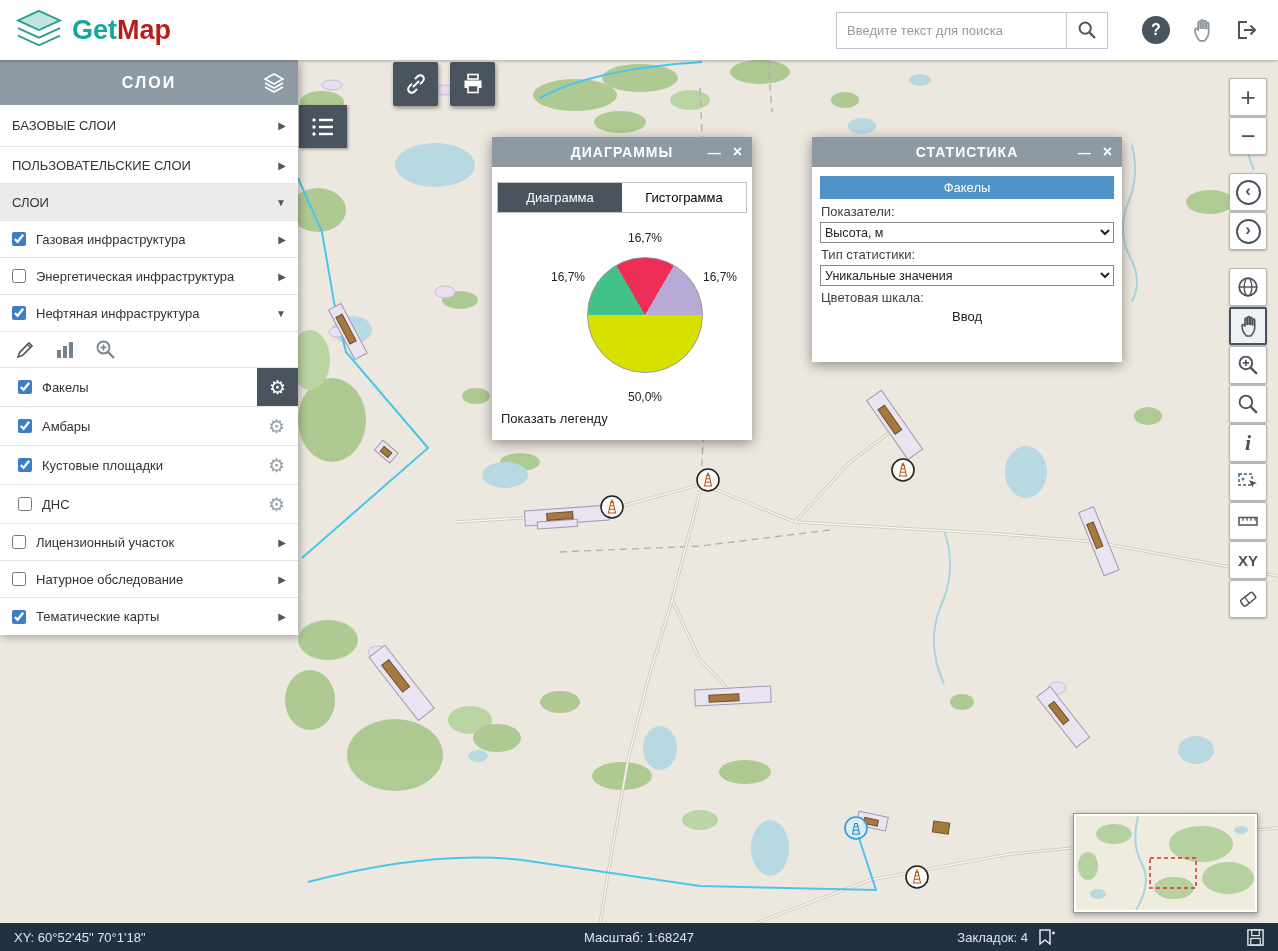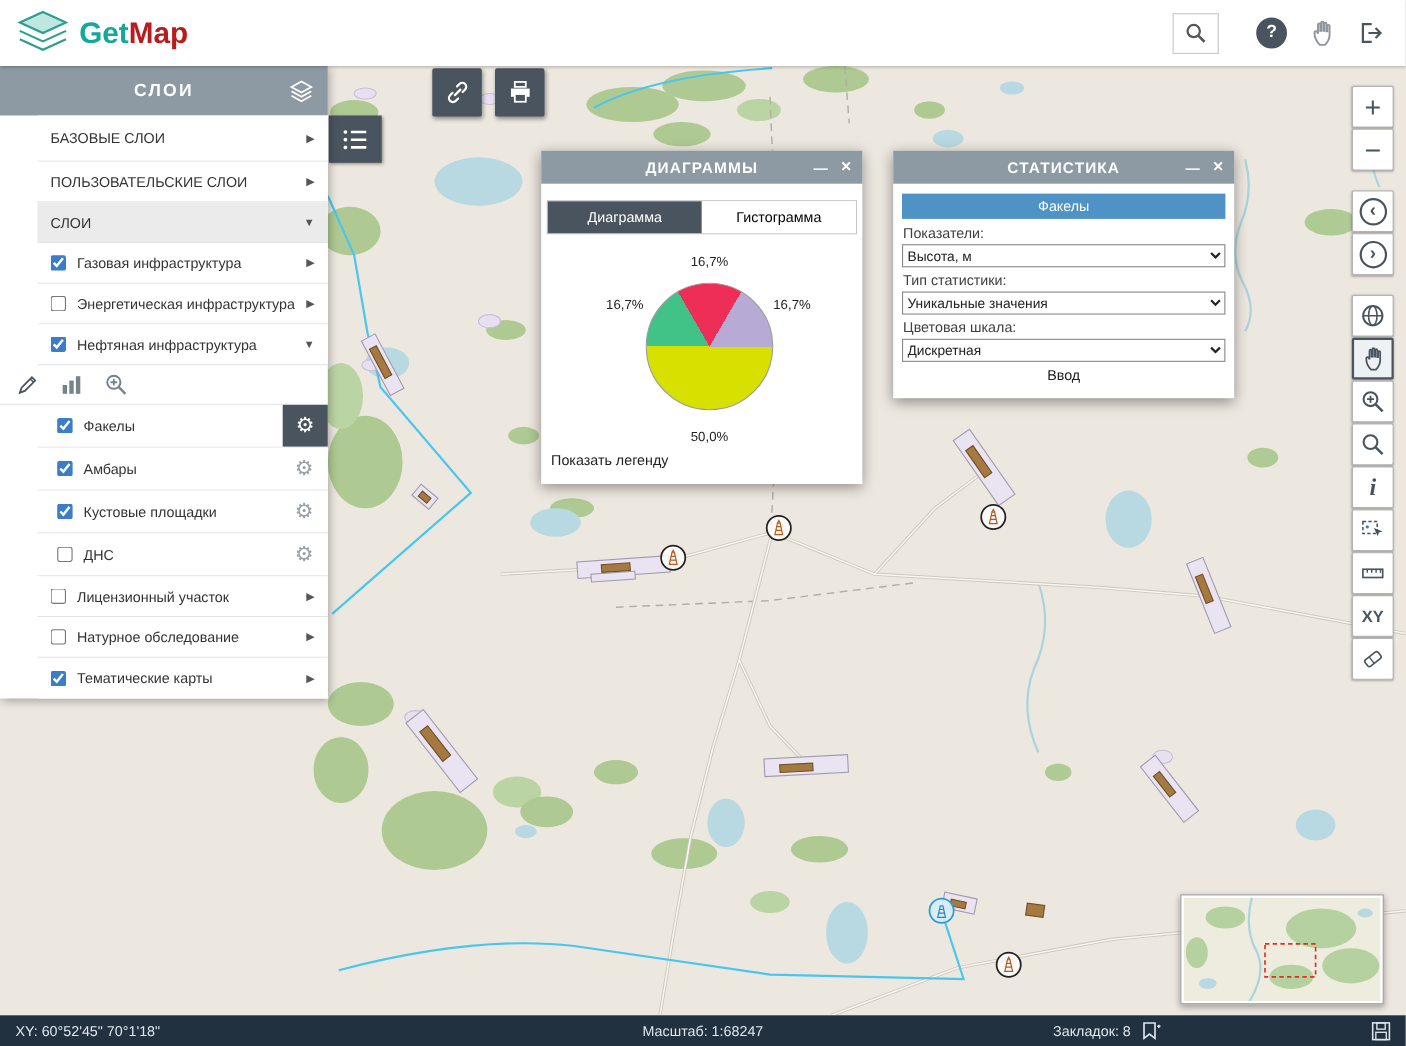--- a/index.html
+++ b/index.html
@@ -27,21 +27,21 @@
                  font-size:16px; display:flex; align-items:center; justify-content:center; cursor:pointer; }
   .hdr-ic { cursor:pointer; display:flex; align-items:center; }
 
   
   .sidebar { position:absolute; left:0; top:60px; width:298px; background:#fff; z-index:20;
              box-shadow:2px 2px 8px rgba(0,0,0,.3); }
   .sb-header { height:45px; background:#8d99a3; display:flex; align-items:center; justify-content:center; position:relative; }
   .sb-title { color:#fff; font-weight:bold; font-size:16px; letter-spacing:2px; }
   .sb-layers-icon { position:absolute; right:12px; top:11px; cursor:pointer; }
   .sb-row { height:37px; display:flex; align-items:center; padding:0 12px; border-bottom:1px solid #e3e3e3;
-            font-size:13px; color:#333; position:relative; cursor:pointer; background:#fff;margin-left:34px; }
+            font-size:13px; color:#333; position:relative; cursor:pointer; background:#fff; }
   .sb-row.open-section { background:#ebebeb; }
   .sb-row .arr { margin-left:auto; color:#555; font-size:10px; }
   .sb-row input[type=checkbox] { width:14px; height:14px; margin:0 10px 0 0; accent-color:#3b7dc8; cursor:pointer; }
   .sb-row.sub { padding-left:18px; padding-right:0; height:39px; }
   .gear { margin-left:auto; margin-right:13px; color:#98a0a8; font-size:19px; line-height:1; cursor:pointer; }
   .gear-btn-active { margin-left:auto; width:41px; height:38px; background:#4a545f; color:#fff; display:flex;
                      align-items:center; justify-content:center; font-size:19px; cursor:pointer; }
   .sb-tools { height:36px; display:flex; align-items:center; gap:20px; padding:0 16px; border-bottom:1px solid #e3e3e3; }
   .sb-tool { cursor:pointer; display:flex; align-items:center; }
 
@@ -55,21 +55,21 @@
   #link-btn { left:393px; }
   #print-btn { left:450px; }
 
   
   .panel { position:absolute; background:#fff; box-shadow:0 3px 12px rgba(0,0,0,.4); z-index:30; }
   .panel-header { height:30px; background:#8d99a3; color:#fff; display:flex; align-items:center; justify-content:center;
                   font-weight:bold; font-size:14px; letter-spacing:1px; position:relative; cursor:move; }
   .panel-controls { position:absolute; right:9px; top:0; height:100%; display:flex; align-items:center; gap:11px; }
   .pc-btn { color:#fff; font-size:13px; font-weight:bold; cursor:pointer; line-height:1; }
 
-  #diagram-panel { left:492px; top:137px; width:292px; height:303px; }
+  #diagram-panel { left:492px; top:137px; width:260px; height:303px; }
   .tabs { display:flex; margin:15px 5px 0 5px; border:1px solid #c2c2c2; }
   .tab { flex:1; height:29px; display:flex; align-items:center; justify-content:center; font-size:13px;
          color:#000000; background:#fff; cursor:pointer; }
   .tab.active { background:#4a545f; color:#fff; }
   .pie-wrap { position:relative; height:205px; }
   .pie { position:absolute; left:95px; top:44px; width:116px; height:116px; border-radius:50%; border:1px solid #9a9a9a; }
   .pl { position:absolute; font-size:12px; color:#222; transform:translate(-50%,-50%); white-space:nowrap; }
   .pl-top    { left:153px; top:25px; }
   .pl-left   { left:76px;  top:64px; }
   .pl-right  { left:228px; top:64px; }
@@ -270,20 +270,21 @@
     <div class="logo">
       <svg width="50" height="42" viewBox="0 0 50 44">
         <path d="M25 2 L47 12 L25 22 L3 12 Z" fill="#bfe6e0" stroke="#2b9e8f" stroke-width="2"></path>
         <path d="M3 20 L25 30 L47 20" fill="none" stroke="#2b9e8f" stroke-width="2"></path>
         <path d="M3 28 L25 38 L47 28" fill="none" stroke="#2b9e8f" stroke-width="2"></path>
       </svg>
       <span class="logo-text"><span class="t1">Get</span><span class="t2">Map</span></span>
     </div>
 
     <div class="search-wrap">
+      <input type="text" placeholder="Введите текст для поиска" style="">
       <button class="search-btn">
         <svg width="20" height="20" viewBox="0 0 20 20">
           <circle cx="8.2" cy="8.2" r="5.6" fill="none" stroke="#555" stroke-width="2"></circle>
           <line x1="12.6" y1="12.6" x2="18" y2="18" stroke="#555" stroke-width="2.4"></line>
         </svg>
       </button>
     </div>
 
     <div class="hdr-icons">
       <div class="help-circle">
@@ -471,23 +472,20 @@
       <select class="field-select">
         <option>Высота, м</option>
       </select>
 
       <span class="field-label">Тип статистики:</span>
       <select class="field-select">
         <option>Уникальные значения</option>
       </select>
 
       <span class="field-label">Цветовая шкала:</span>
-      <select class="field-select">
-        <option>Дискретная</option>
-      </select>
 
       <div class="submit-link">Ввод</div>
     </div>
   </div>
 
   <div class="rtoolbar">
     <button class="rt-btn">
         <span>+</span>
       </button>
     <button class="rt-btn">
@@ -570,21 +568,21 @@
       <ellipse cx="22" cy="78" rx="8" ry="5" fill="#b9d9e2"></ellipse>
       <ellipse cx="165" cy="14" rx="7" ry="4" fill="#b9d9e2"></ellipse>
       <rect x="74" y="42" width="46" height="30" fill="none" stroke="#e03022" stroke-width="1.5" stroke-dasharray="4 3"></rect>
     </svg>
   </div>
 
   <footer class="statusbar">
     <span class="stat-left">XY: 60°52'45" 70°1'18"</span>
     <span class="stat-center">Масштаб: 1:68247</span>
     <span class="stat-bm">
-      <span>Закладок: 8</span>
+      <span>Закладок: 4</span>
       <svg width="18" height="17" viewBox="0 0 18 17">
         <path d="M2 1 h10 v14 l-5,-4 -5,4 Z" fill="none" stroke="#dde6ee" stroke-width="1.5"></path>
         <path d="M14 4 h3 M15.5 2.5 v3" stroke="#dde6ee" stroke-width="1.3"></path>
       </svg>
     </span>
     <span class="stat-save">
       <svg width="19" height="19" viewBox="0 0 20 20">
         <rect x="2" y="2" width="16" height="16" fill="none" stroke="#dde6ee" stroke-width="1.5"></rect>
         <rect x="6" y="2" width="8" height="6" fill="none" stroke="#dde6ee" stroke-width="1.3"></rect>
         <rect x="5" y="11" width="10" height="7" fill="none" stroke="#dde6ee" stroke-width="1.3"></rect>

